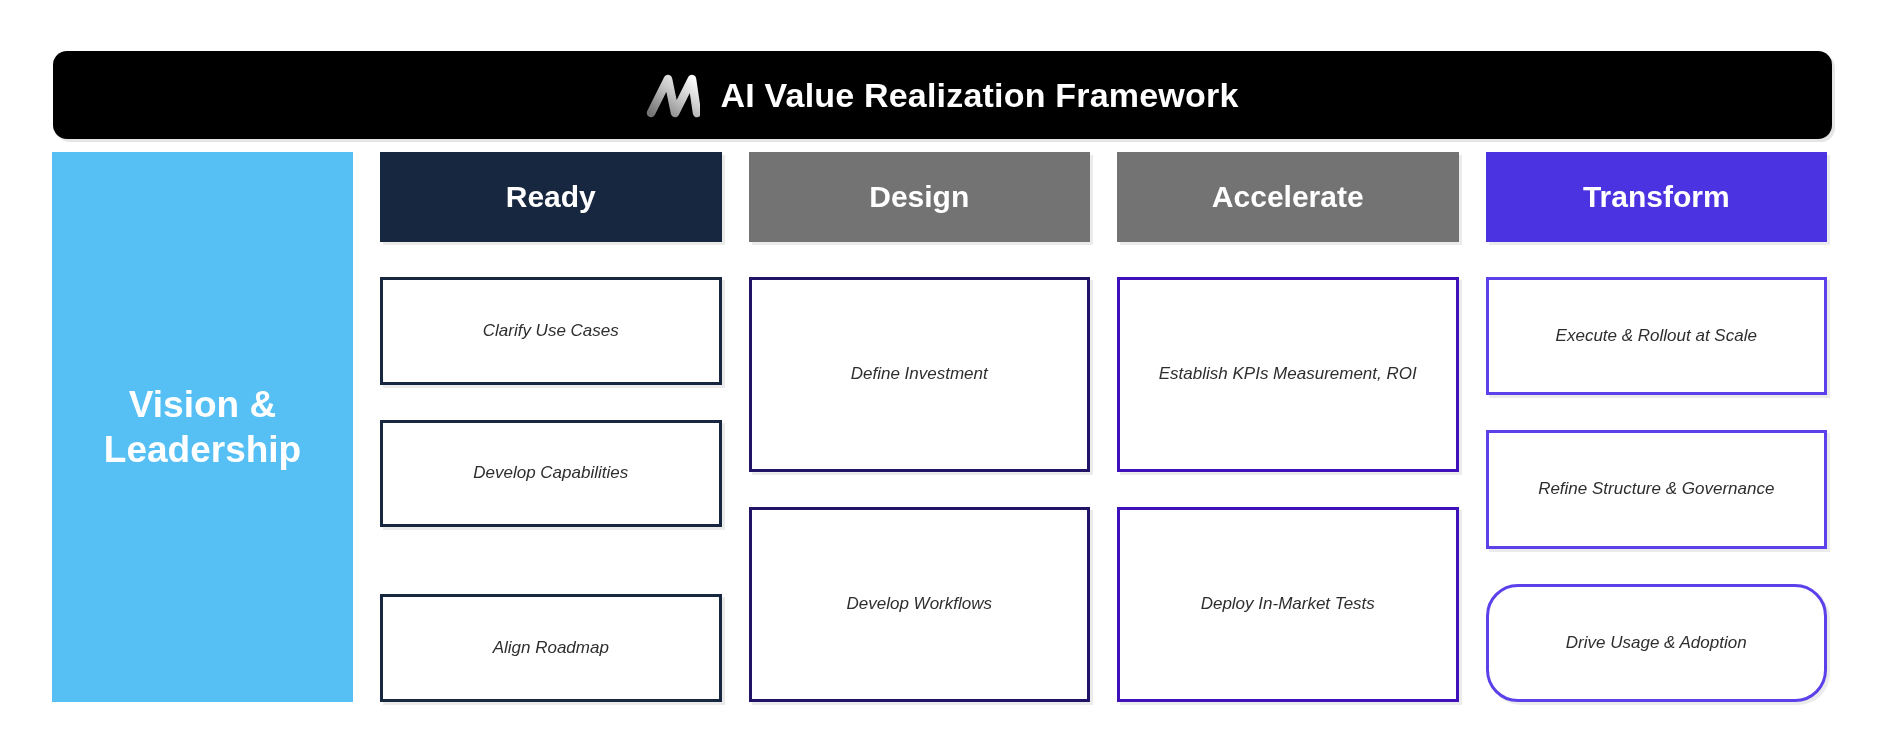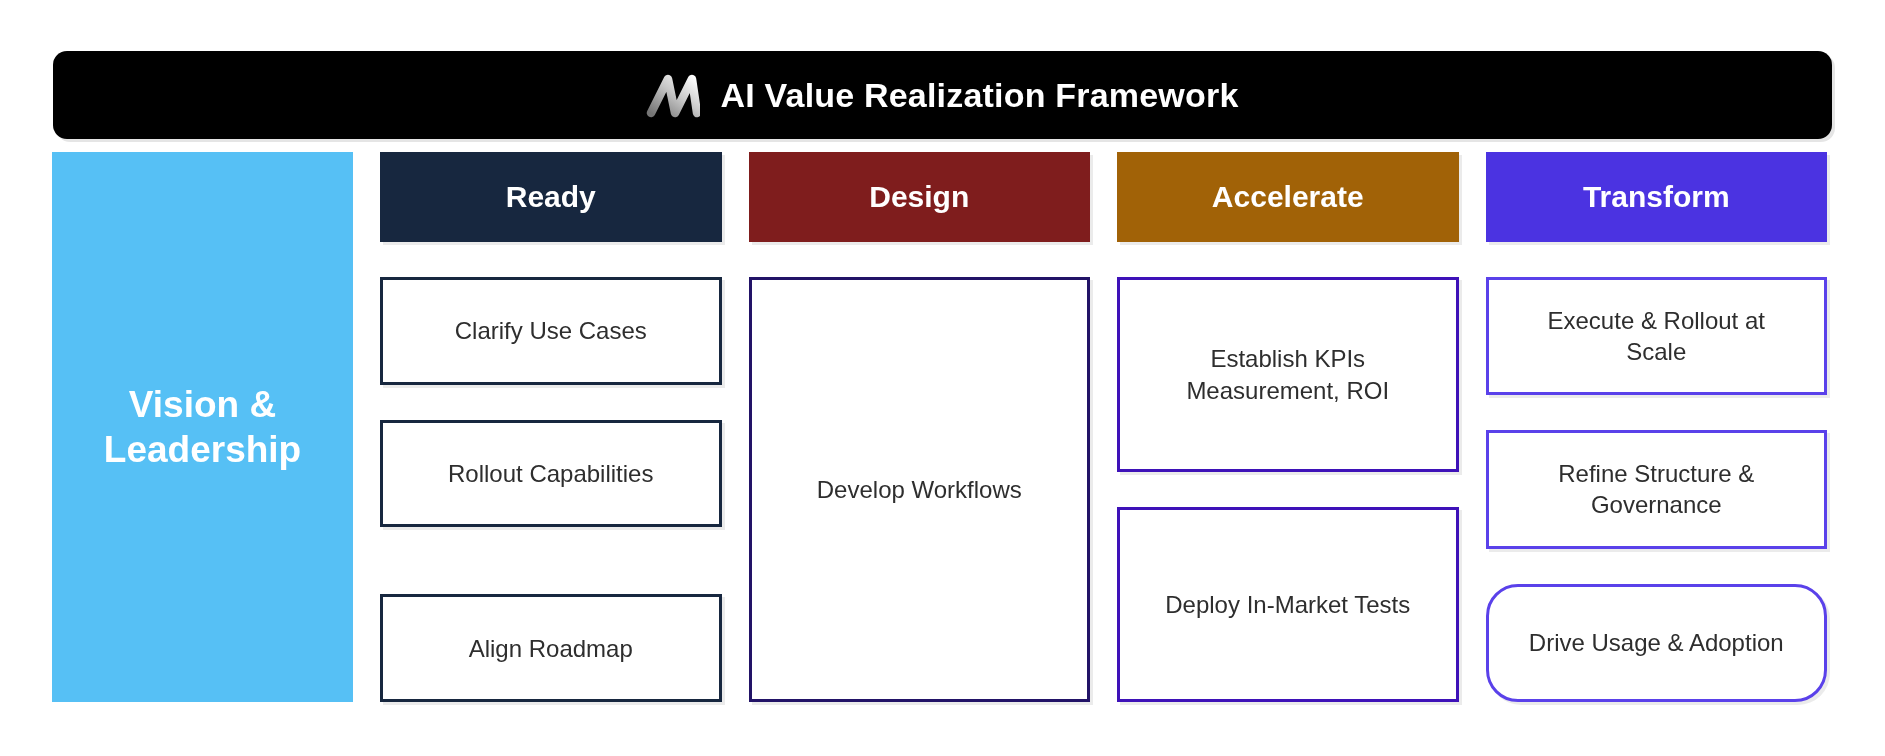--- a/index.html
+++ b/index.html
@@ -83,26 +83,27 @@
   }
   .phase-cell {
     flex: 1 1 0;
     background: #ffffff;
     border: 3.5px solid #000;
     display: flex;
     align-items: center;
     justify-content: center;
     text-align: center;
     color: #2e2e2e;
-    font-size: 24px;
+    font-size: 17px;
     font-weight: 400;
     line-height: 1.3;
     padding: 0 30px;
     box-sizing: border-box;
     box-shadow: 3px 3px 0 rgba(0,0,0,0.08);
+    font-style: italic;
   }
 </style>
 </head>
 <body>
 
 <div class="canvas">
 
   <header class="topbar" style="background: rgb(0, 0, 0);">
     <span class="logo-wrap">
       <svg width="54" height="46" viewBox="0 0 54 46" aria-hidden="true">
@@ -125,36 +126,39 @@
     </div>
 
   <div class="phase-col">
         <div class="phase-header" style="background: rgb(23, 39, 63);">
           <span>Ready</span>
         </div>
         <div class="phase-cell" style="border-color: rgb(23, 39, 63);">
           <span>Clarify Use Cases</span>
         </div>
         <div class="phase-cell" style="border-color: rgb(23, 39, 63);">
-          <span>Rollout Capabilities</span>
+          <span>Develop Capabilities</span>
         </div>
         <div class="phase-cell" style="border-color: rgb(23, 39, 63); margin-top: 32px;">
           <span>Align Roadmap</span>
         </div>
       </div>
       <div class="phase-col">
-        <div class="phase-header" style="background: #7f1d1d;">
+        <div class="phase-header" style="background: #737373;">
           <span>Design</span>
+        </div>
+        <div class="phase-cell" style="border-color: rgb(34, 19, 103);">
+          <span>Define Investment</span>
         </div>
         <div class="phase-cell" style="border-color: rgb(34, 19, 103);">
           <span>Develop Workflows</span>
         </div>
       </div>
       <div class="phase-col">
-        <div class="phase-header" style="background: #a16207; align-items: center;">
+        <div class="phase-header" style="background: #737373; align-items: center;">
           <span>Accelerate</span>
         </div>
         <div class="phase-cell" style="border-color: rgb(62, 18, 184);">
           <span>Establish KPIs Measurement, ROI</span>
         </div>
         <div class="phase-cell" style="border-color: rgb(62, 18, 184);">
           <span>Deploy In-Market Tests</span>
         </div>
       </div>
       <div class="phase-col">

